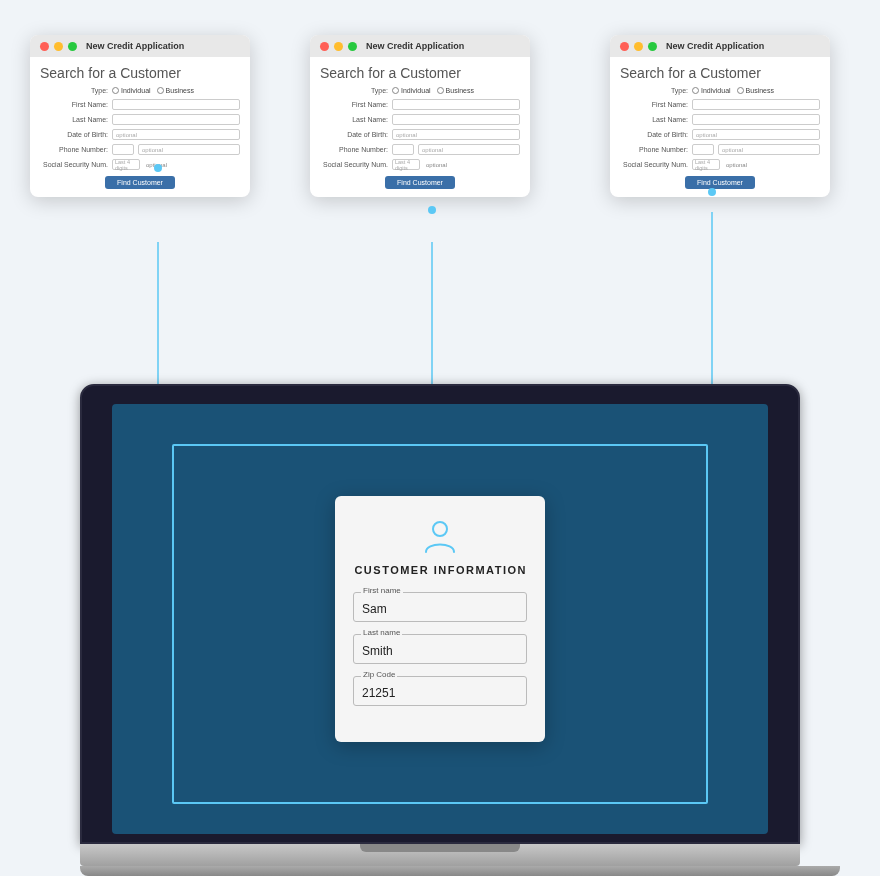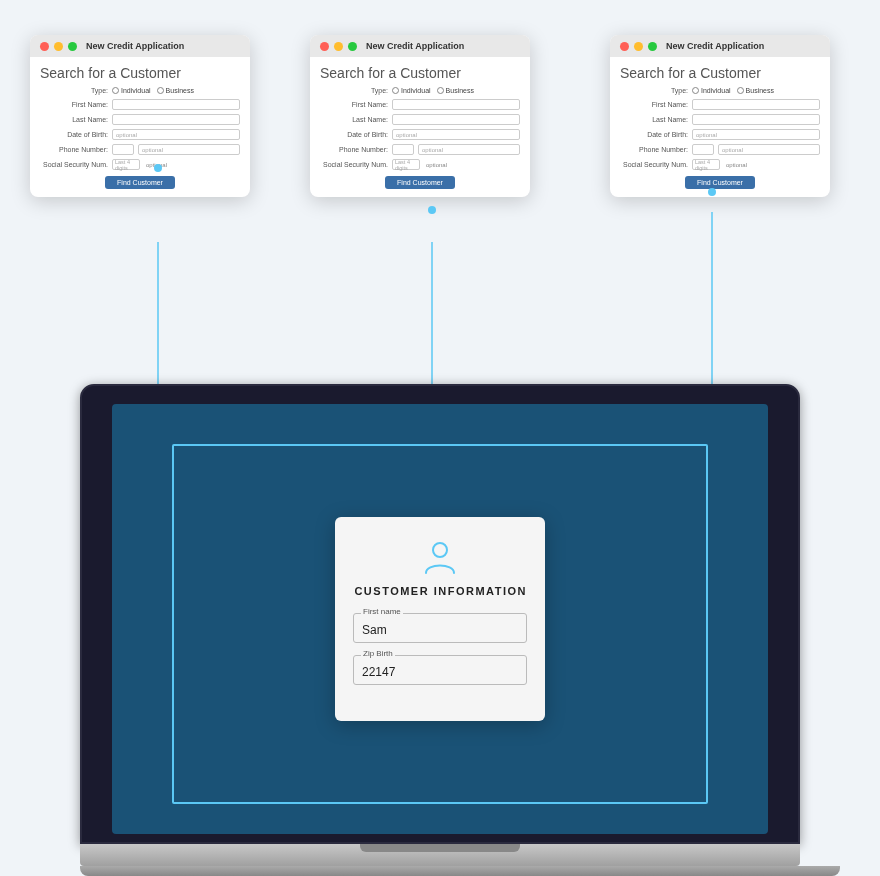--- a/index.html
+++ b/index.html
@@ -443,26 +443,32 @@
         </div>
         <div class="card-title">Customer Information</div>
 
         <div class="card-field">
           <span class="card-field-label">First name</span>
           <div class="card-field-box">
             <span class="card-field-value">Sam</span>
           </div>
         </div>
 
-
-
         <div class="card-field">
-          <span class="card-field-label">Zip Birth</span>
+          <span class="card-field-label">Last name</span>
           <div class="card-field-box">
-            <span class="card-field-value">22147</span>
+            <span class="card-field-value">Smith</span>
+          </div>
+        </div>
+
+
+        <div class="card-field">
+          <span class="card-field-label">Zip Code</span>
+          <div class="card-field-box">
+            <span class="card-field-value">21251</span>
           </div>
         </div>
       </div>
     </div>
   </div>
   <div class="laptop-base"></div>
   <div class="laptop-bottom"></div>
 </div>
 
 </body></html>

